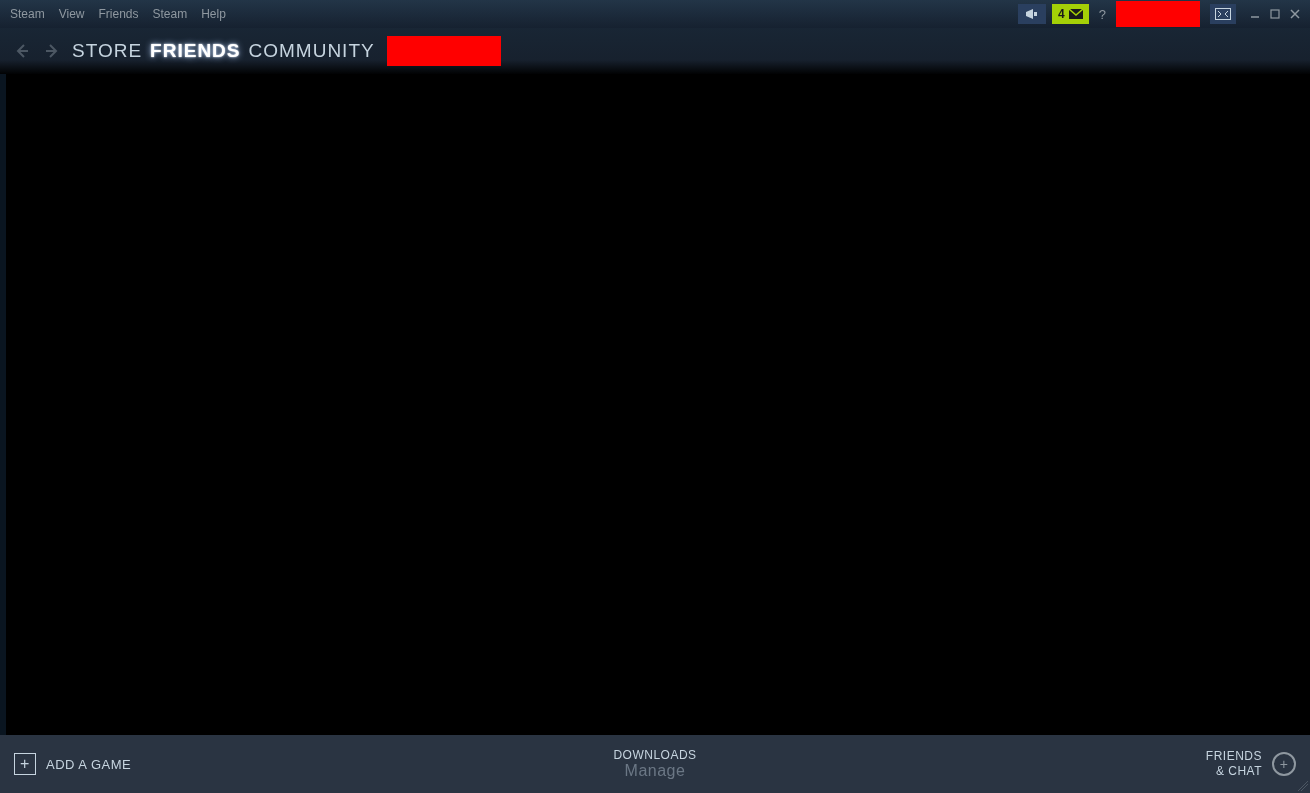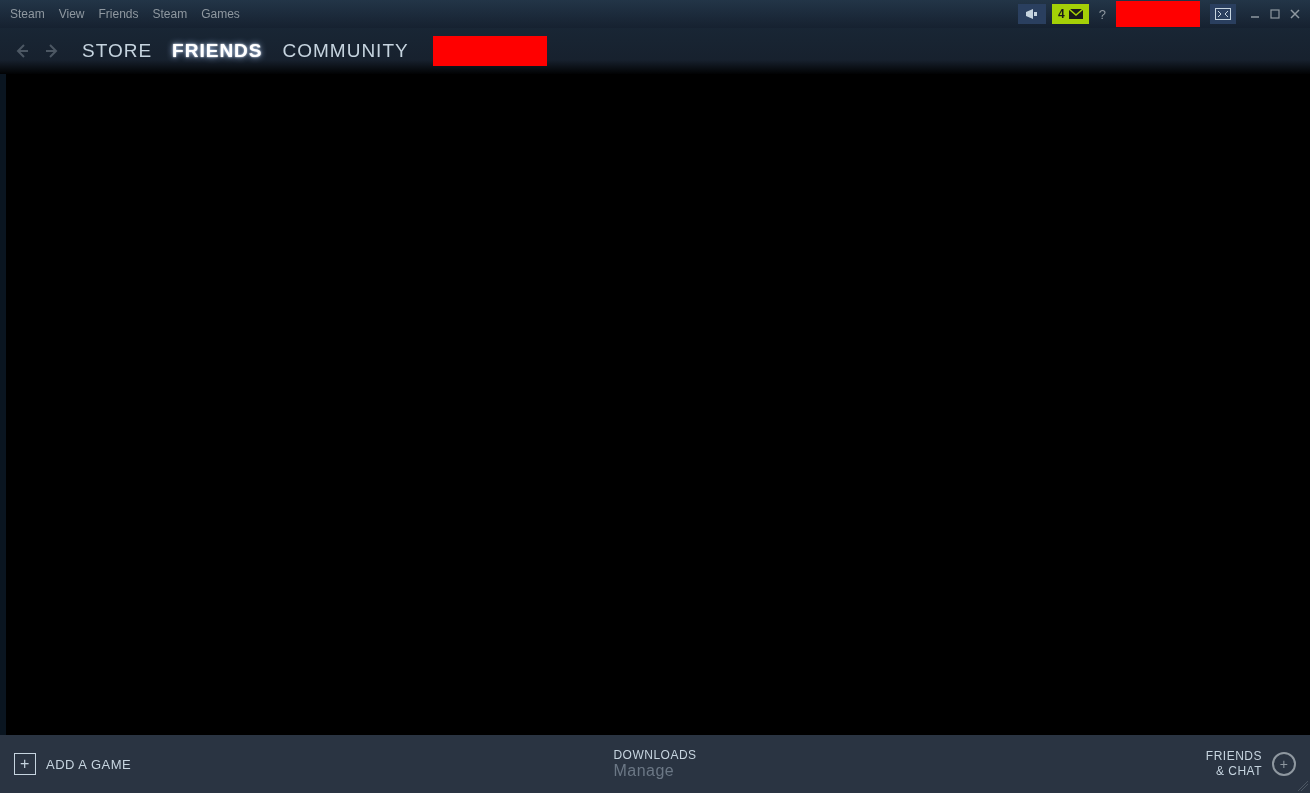--- a/index.html
+++ b/index.html
@@ -49,21 +49,21 @@
   .navrow {
     height: 46px;
     display: flex; align-items: center;
     padding: 0 12px;
     gap: 10px;
   }
   .nav-arrow {
     width: 20px; height: 20px; color: #4c5763;
     display: flex; align-items: center; justify-content: center;
   }
-  .nav-tabs { display: flex; align-items: center; gap: 20px; margin-left: 10px; }
+  .nav-tabs { display: flex; align-items: center; gap: 8px; }
   .nav-tab {
     font-size: 19px; letter-spacing: 1px;
     color: #c6d4df; font-weight: 400;
   }
   .nav-tab.active {
     color: #ffffff; font-weight: 700;
     text-shadow: 0 0 6px rgba(180,210,255,0.9), 0 0 2px #fff;
   }
   .nav-red {
     width: 114px; height: 30px; background: #ff0000; margin-left: 4px;
@@ -85,21 +85,21 @@
     position: relative;
   }
   .addgame { display: flex; align-items: center; gap: 10px; font-size: 13px; letter-spacing: 0.5px; }
   .plusbox {
     width: 22px; height: 22px; border: 1px solid #c6d4df;
     display: flex; align-items: center; justify-content: center;
     font-size: 16px; line-height: 1;
   }
   .downloads {
     position: absolute; left: 50%; transform: translateX(-50%);
-    text-align: left; font-size: 12px; letter-spacing: 0.5px;
+    text-align: center; font-size: 12px; letter-spacing: 0.5px;
   }
   .downloads .sub { color: #6b7785; font-size: 16px; }
   .friendschat {
     margin-left: auto; display: flex; align-items: center; gap: 10px;
     font-size: 12px; letter-spacing: 0.5px; text-align: right;
   }
   .friendschat .txt { line-height: 1.25; }
   .circleplus {
     width: 24px; height: 24px; border: 2px solid #8f98a0; border-radius: 50%;
     display:flex; align-items:center; justify-content:center; color:#8f98a0;
@@ -117,21 +117,21 @@
 <body>
 
 <div class="window">
 
   <div class="menubar">
     <div class="menubar-left">
       <span class="mitem">Steam</span>
       <span class="mitem">View</span>
       <span class="mitem">Friends</span>
       <span class="mitem">Steam</span>
-      <span class="mitem">Games</span>
+      <span class="mitem">Help</span>
     </div>
     <div class="menubar-right">
       <div class="announce-btn">
         <svg width="14" height="12" viewBox="0 0 14 12">
           <path d="M1 4 L8 1 L8 11 L1 8 Z M9 4 L12 4 L12 8 L9 8 Z" fill="#c6d4df"></path>
         </svg>
       </div>
       <div class="inbox-btn">
         <span>4</span>
         <svg width="14" height="10" viewBox="0 0 14 10">

